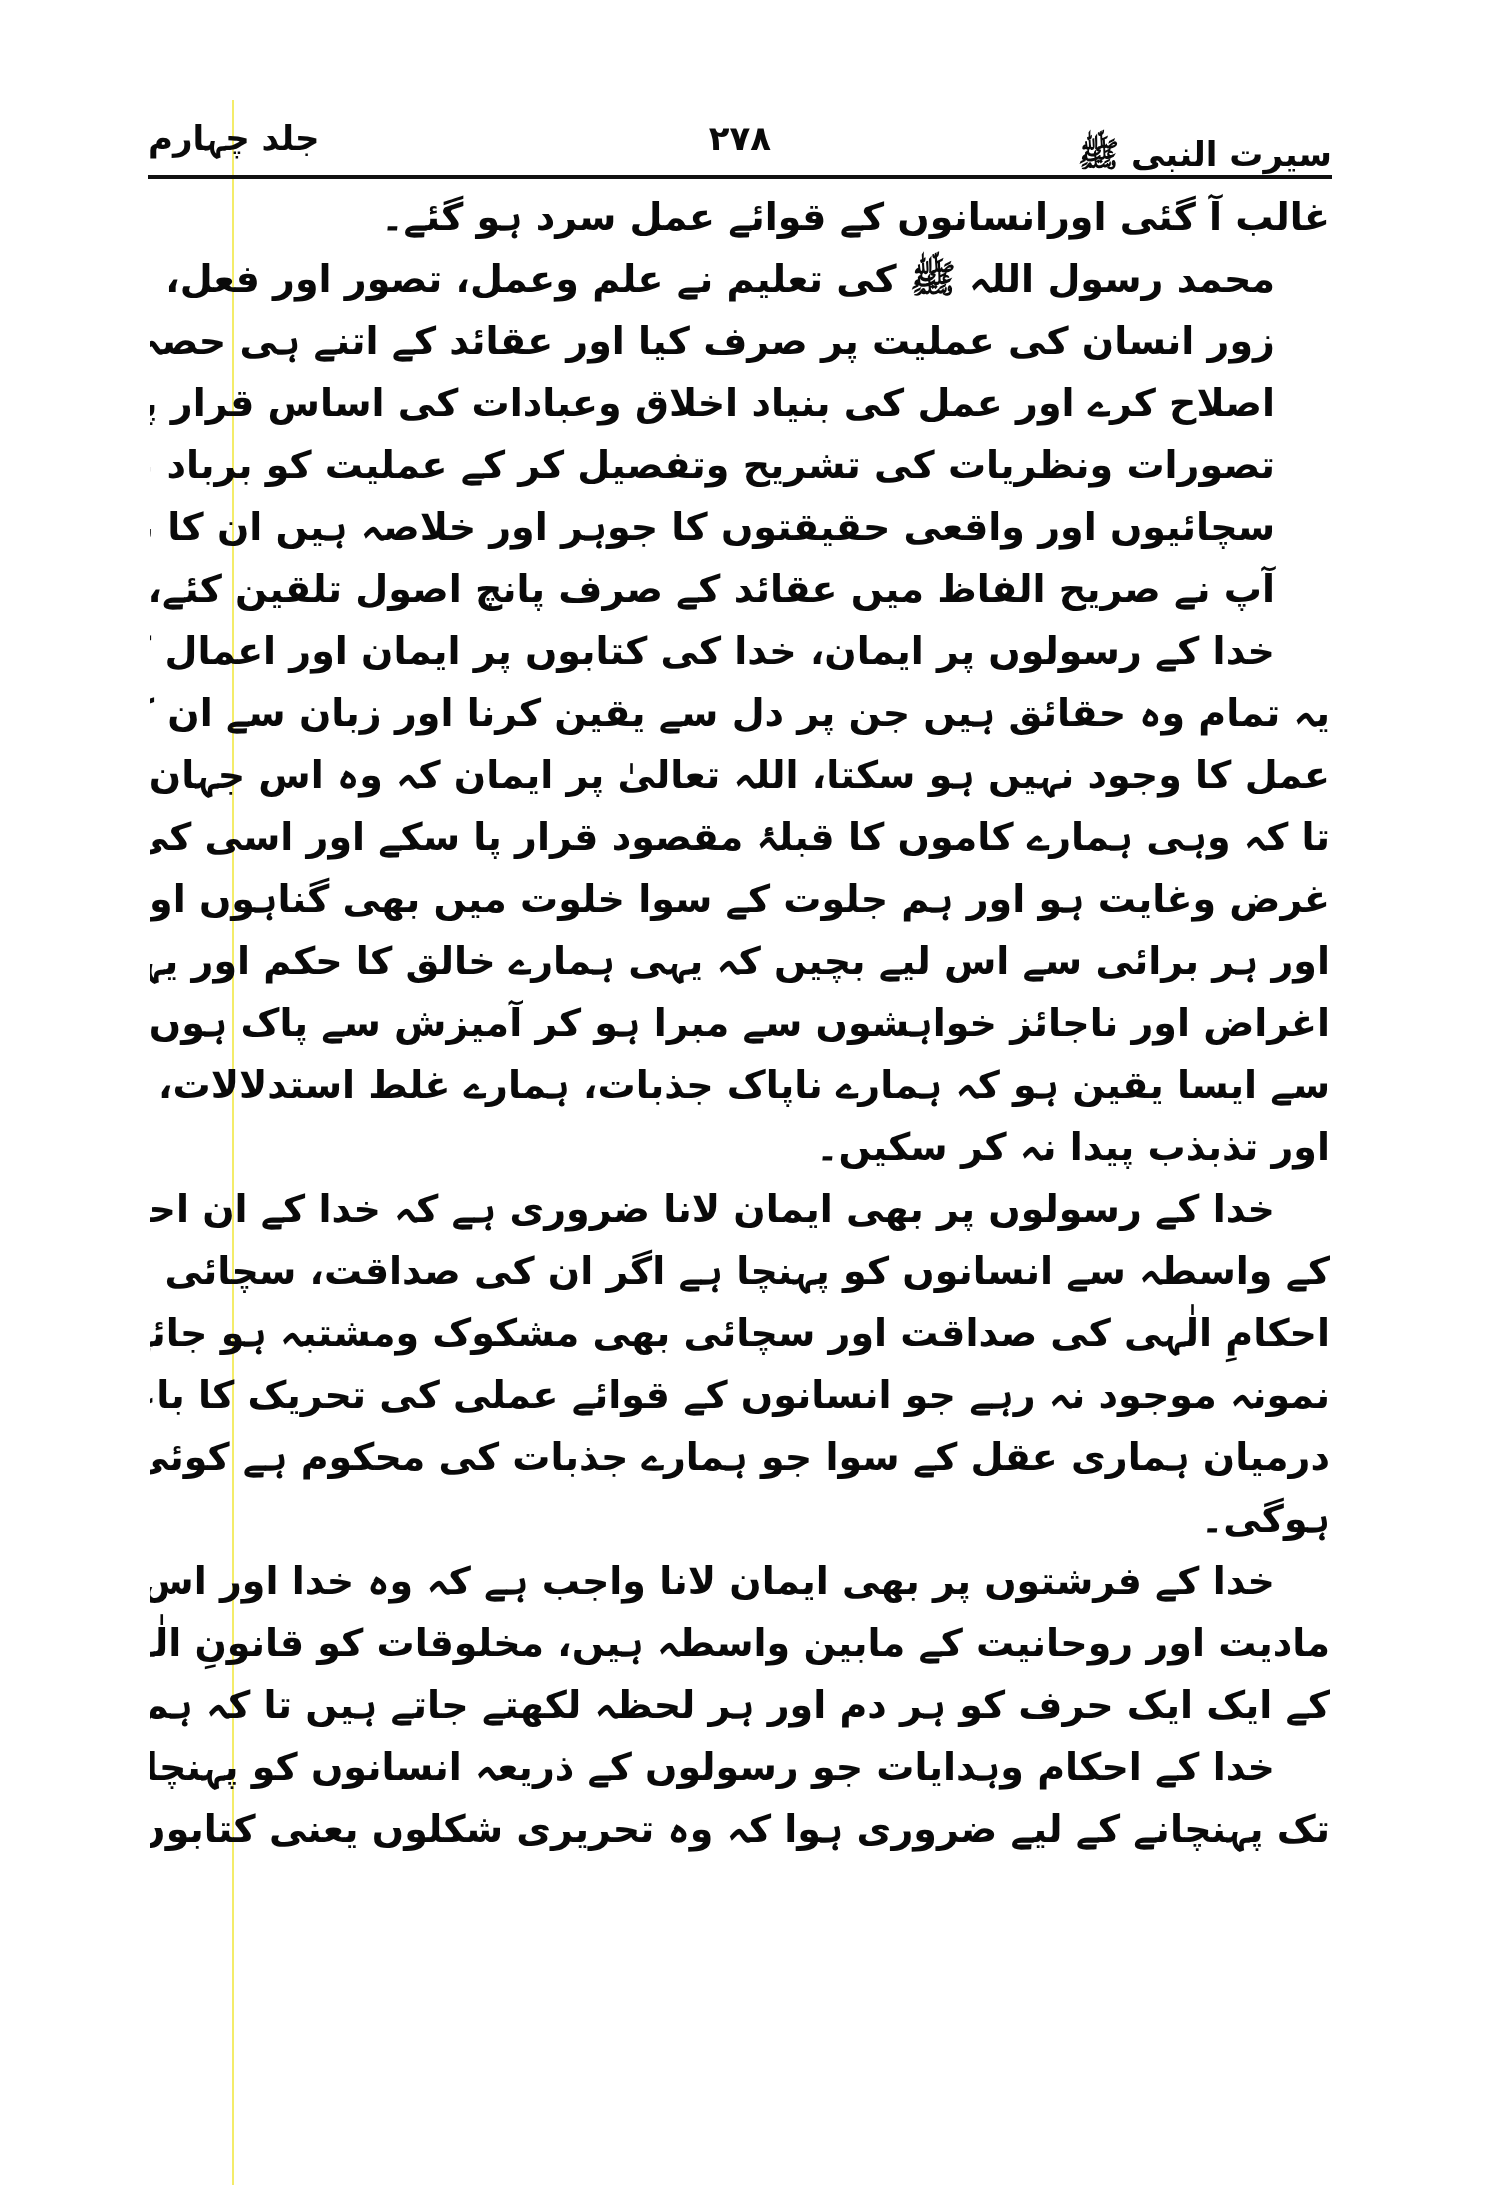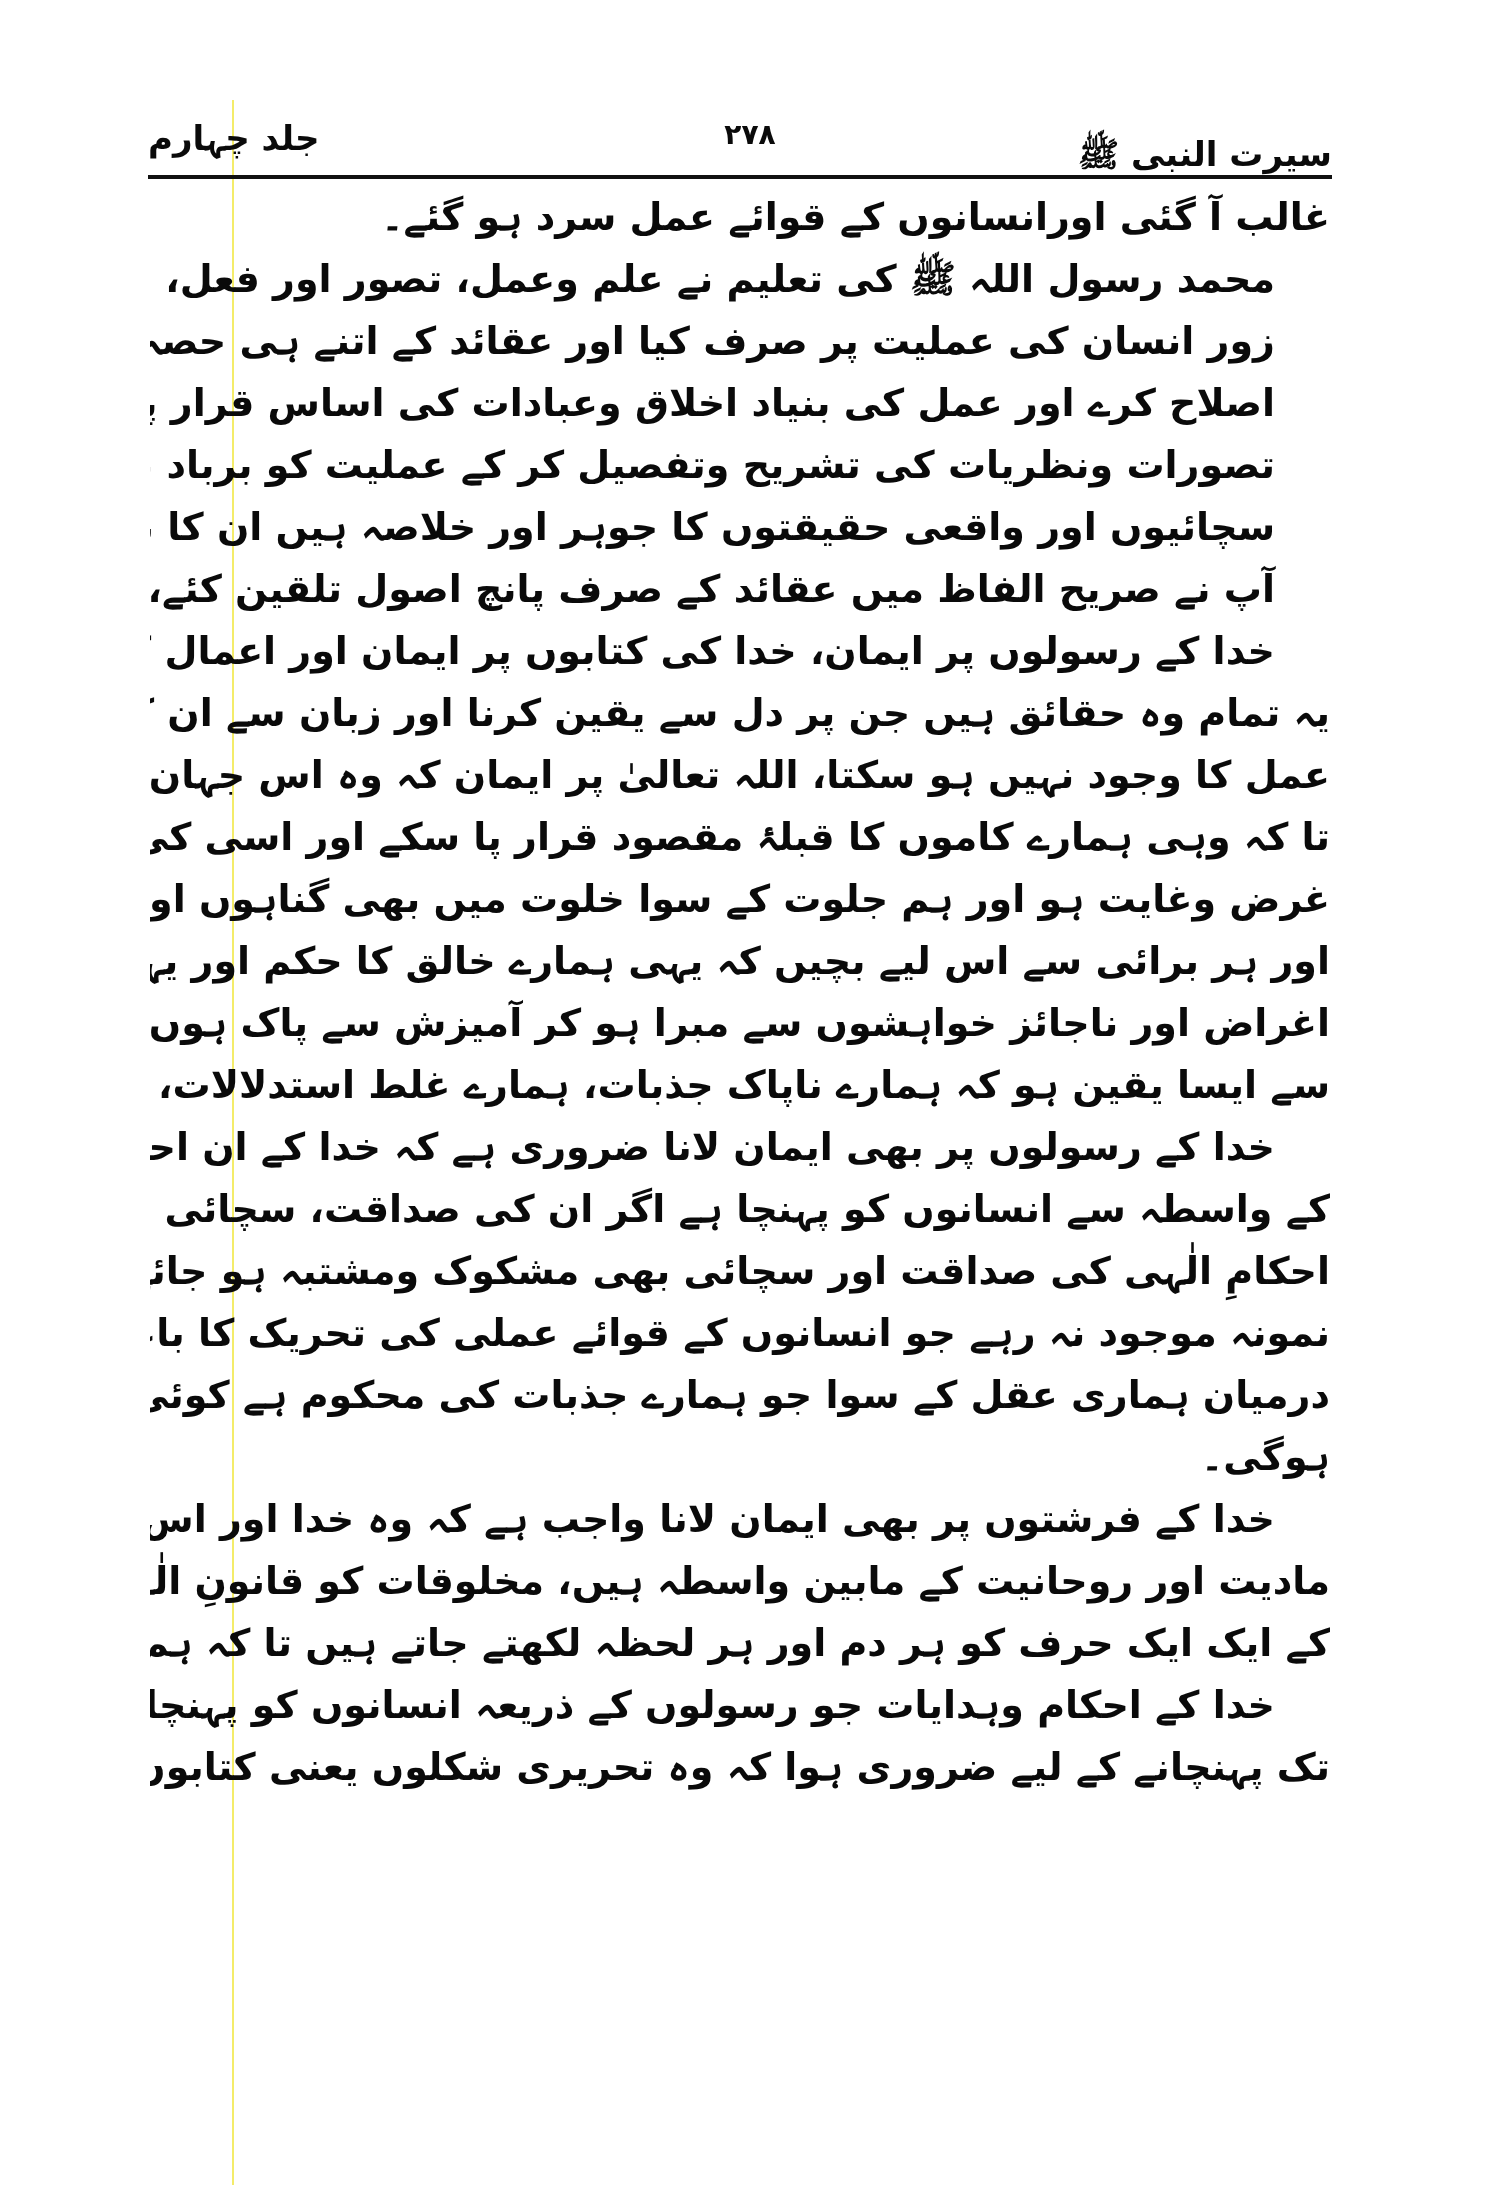--- a/index.html
+++ b/index.html
@@ -9,21 +9,21 @@
   }
   .margin-line {
     position: absolute; left: 232px; top: 100px; width: 2px; height: 2085px;
     background: #f4ec6a;
   }
   .header {
     position: absolute; left: 148px; top: 118px; width: 1184px; height: 50px;
     direction: rtl;
   }
   .header .title { position: absolute; right: 0; top: 16px; font-size: 34px; font-weight: bold; }
-  .header .page-no { position: absolute; left: 50%; transform: translateX(-50%); top: 0; font-size: 28px; font-weight: bold; margin-left: 10px; }
+  .header .page-no { position: absolute; left: 50%; transform: translateX(-50%); top: 0; font-size: 34px; font-weight: bold; }
   .header .volume { position: absolute; left: 0; top: 0; font-size: 34px; font-weight: bold; }
   .header-rule {
     position: absolute; left: 148px; top: 175px; width: 1184px; height: 4px; background: #111;
   }
   .content {
     position: absolute; left: 150px; top: 186px; width: 1180px;
     direction: rtl; text-align: justify; text-align-last: right;
     font-size: 38px; line-height: 62px; font-weight: bold;
   }
   .line { display: block; text-align: justify; text-align-last: justify; white-space: nowrap; overflow: hidden; }
@@ -51,20 +51,21 @@
   <span class="line inset">سچائیوں اور واقعی حقیقتوں کا جوہر اور خلاصہ ہیں ان کا نام عقیدہ اور ان پر یقین کرنے کا نام ایمان رکھا،</span>
   <span class="line inset">آپ نے صریح الفاظ میں عقائد کے صرف پانچ اصول تلقین کئے، خدا پر ایمان، خدا کے فرشتوں پر ایمان،</span>
   <span class="line inset last">خدا کے رسولوں پر ایمان، خدا کی کتابوں پر ایمان اور اعمال کی جزا اور سزا کے دن پر ایمان۔</span>
   <span class="line">یہ تمام وہ حقائق ہیں جن پر دل سے یقین کرنا اور زبان سے ان کا اقرار کرنا ضروری ہے ان کے بغیر خالص</span>
   <span class="line">عمل کا وجود نہیں ہو سکتا، اللہ تعالیٰ پر ایمان کہ وہ اس جہان کا تنہا خالق اور مالک ہے اور ہر ظاہر و باطن سے آگاہ ہے</span>
   <span class="line">تا کہ وہی ہمارے کاموں کا قبلۂ مقصود قرار پا سکے اور اسی کی رضا جوئی اور اسی کی مرضی کی تکمیل ہمارے اعمال کی تنہا</span>
   <span class="line">غرض وغایت ہو اور ہم جلوت کے سوا خلوت میں بھی گناہوں اور برائیوں سے بچ سکیں اور ہر نیکی کو اس لیے کریں</span>
   <span class="line">اور ہر برائی سے اس لیے بچیں کہ یہی ہمارے خالق کا حکم اور یہی اس کی مرضی ہے، اس طرح ہمارے اعمال ناپاک</span>
   <span class="line">اغراض اور ناجائز خواہشوں سے مبرا ہو کر آمیزش سے پاک ہوں اور اس کے احکام اور اس کے پیغام کی سچائی پر دل</span>
   <span class="line">سے ایسا یقین ہو کہ ہمارے ناپاک جذبات، ہمارے غلط استدلالات، ہماری گمراہ خواہشیں بھی اس یقین میں شک</span>
+  <span class="line last">اور تذبذب پیدا نہ کر سکیں۔</span>
   <span class="line inset">خدا کے رسولوں پر بھی ایمان لانا ضروری ہے کہ خدا کے ان احکام اور ہدایات اور اس کی مرضی کا علم ان ہی</span>
   <span class="line">کے واسطہ سے انسانوں کو پہنچا ہے اگر ان کی صداقت، سچائی اور راست بازی کو کوئی تسلیم نہ کرے تو پیغامِ ربانی اور</span>
   <span class="line">احکامِ الٰہی کی صداقت اور سچائی بھی مشکوک ومشتبہ ہو جائے اور انسانوں کے سامنے نیکی، نزاہت اور معصومیت کا کوئی</span>
   <span class="line">نمونہ موجود نہ رہے جو انسانوں کے قوائے عملی کی تحریک کا باعث بن سکے پھر اچھے اور برے صحیح اور غلط کاموں کے</span>
   <span class="line">درمیان ہماری عقل کے سوا جو ہمارے جذبات کی محکوم ہے کوئی اور چیز ہمارے سامنے ہماری رہنمائی کے لیے نہیں</span>
   <span class="line last">ہوگی۔</span>
   <span class="line inset">خدا کے فرشتوں پر بھی ایمان لانا واجب ہے کہ وہ خدا اور اس کے رسولوں کے درمیان قاصد اور سفیر ہیں،</span>
   <span class="line">مادیت اور روحانیت کے مابین واسطہ ہیں، مخلوقات کو قانونِ الٰہی کے مطابق چلاتے ہیں اور ہمارے اعمال وافعال</span>
   <span class="line last">کے ایک ایک حرف کو ہر دم اور ہر لحظہ لکھتے جاتے ہیں تا کہ ہم کو ان کا اچھا یا برا معاوضہ مل سکے۔</span>
   <span class="line inset">خدا کے احکام وہدایات جو رسولوں کے ذریعہ انسانوں کو پہنچائے گئے ان کو دور دراز ملکوں اور آئندہ نسلوں</span>

